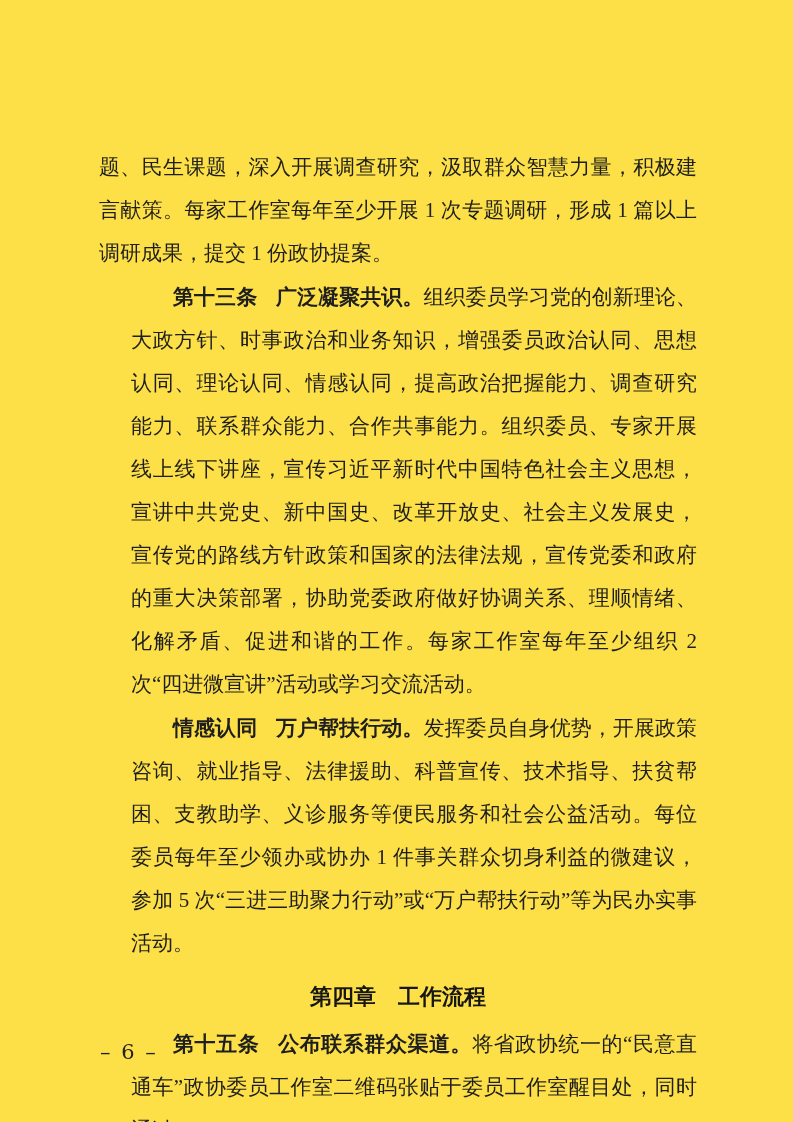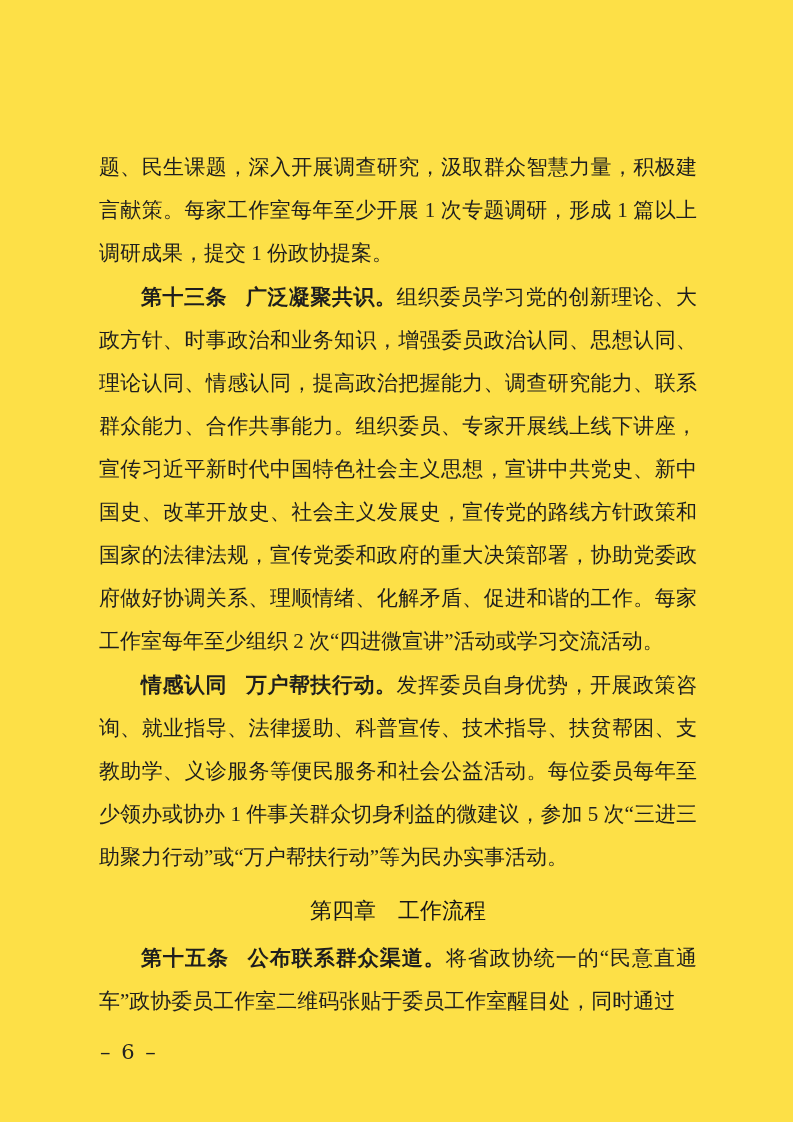--- a/index.html
+++ b/index.html
@@ -25,34 +25,35 @@
     font-size: 21px;
     line-height: 43px;
     text-align: justify;
     text-justify: inter-ideograph;
   }
   .para {
     margin: 0;
   }
   .para.indent {
     text-indent: 2em;
+    margin-left: 32px;
   }
   .art-num {
     font-weight: bold;
     font-family: "Liberation Sans", "DejaVu Sans", sans-serif;
     margin-right: 0.9em;
   }
   .art-title {
     font-weight: bold;
   }
   .chapter {
     margin: 10px 0 4px 0;
     text-align: center;
     text-indent: 0;
-    font-weight: normal;
+    font-weight: bold;
     font-size: 22px;
     line-height: 43px;
     font-family: "Liberation Sans", "DejaVu Sans", sans-serif;
     color: #161616;
   }
   .footer {
     position: absolute;
     left: 100px;
     top: 1031px;
     font-size: 21px;

